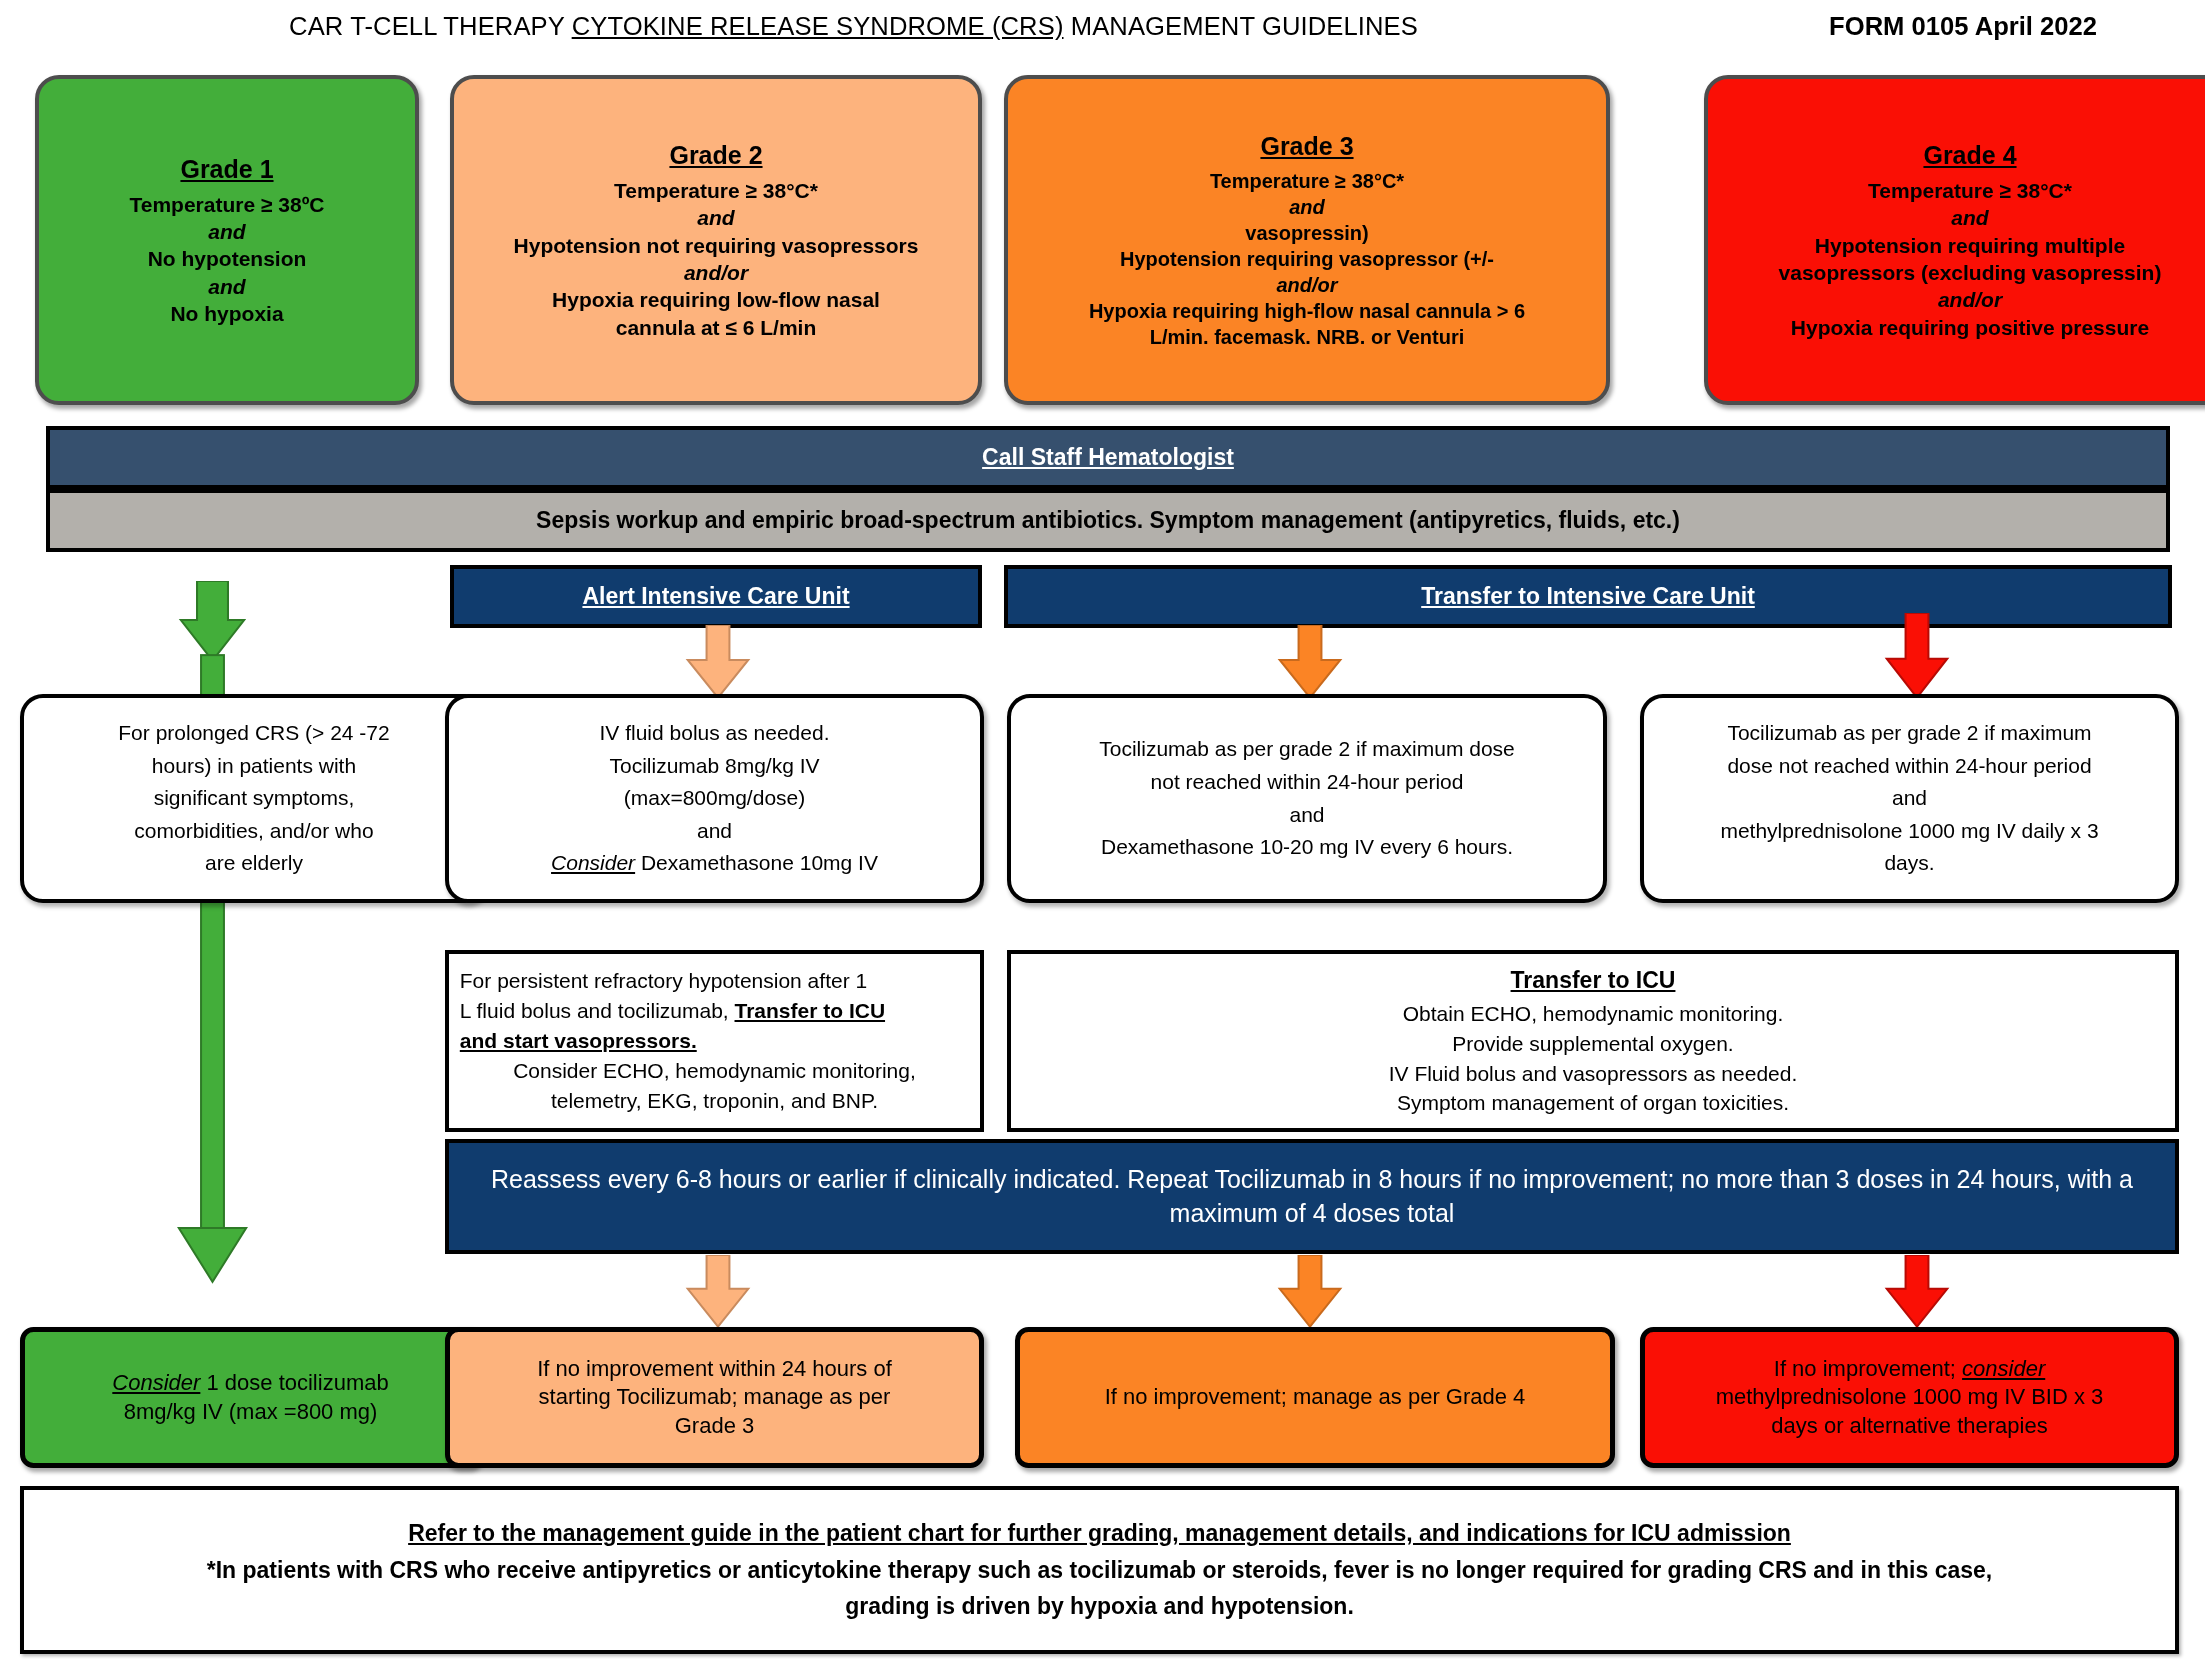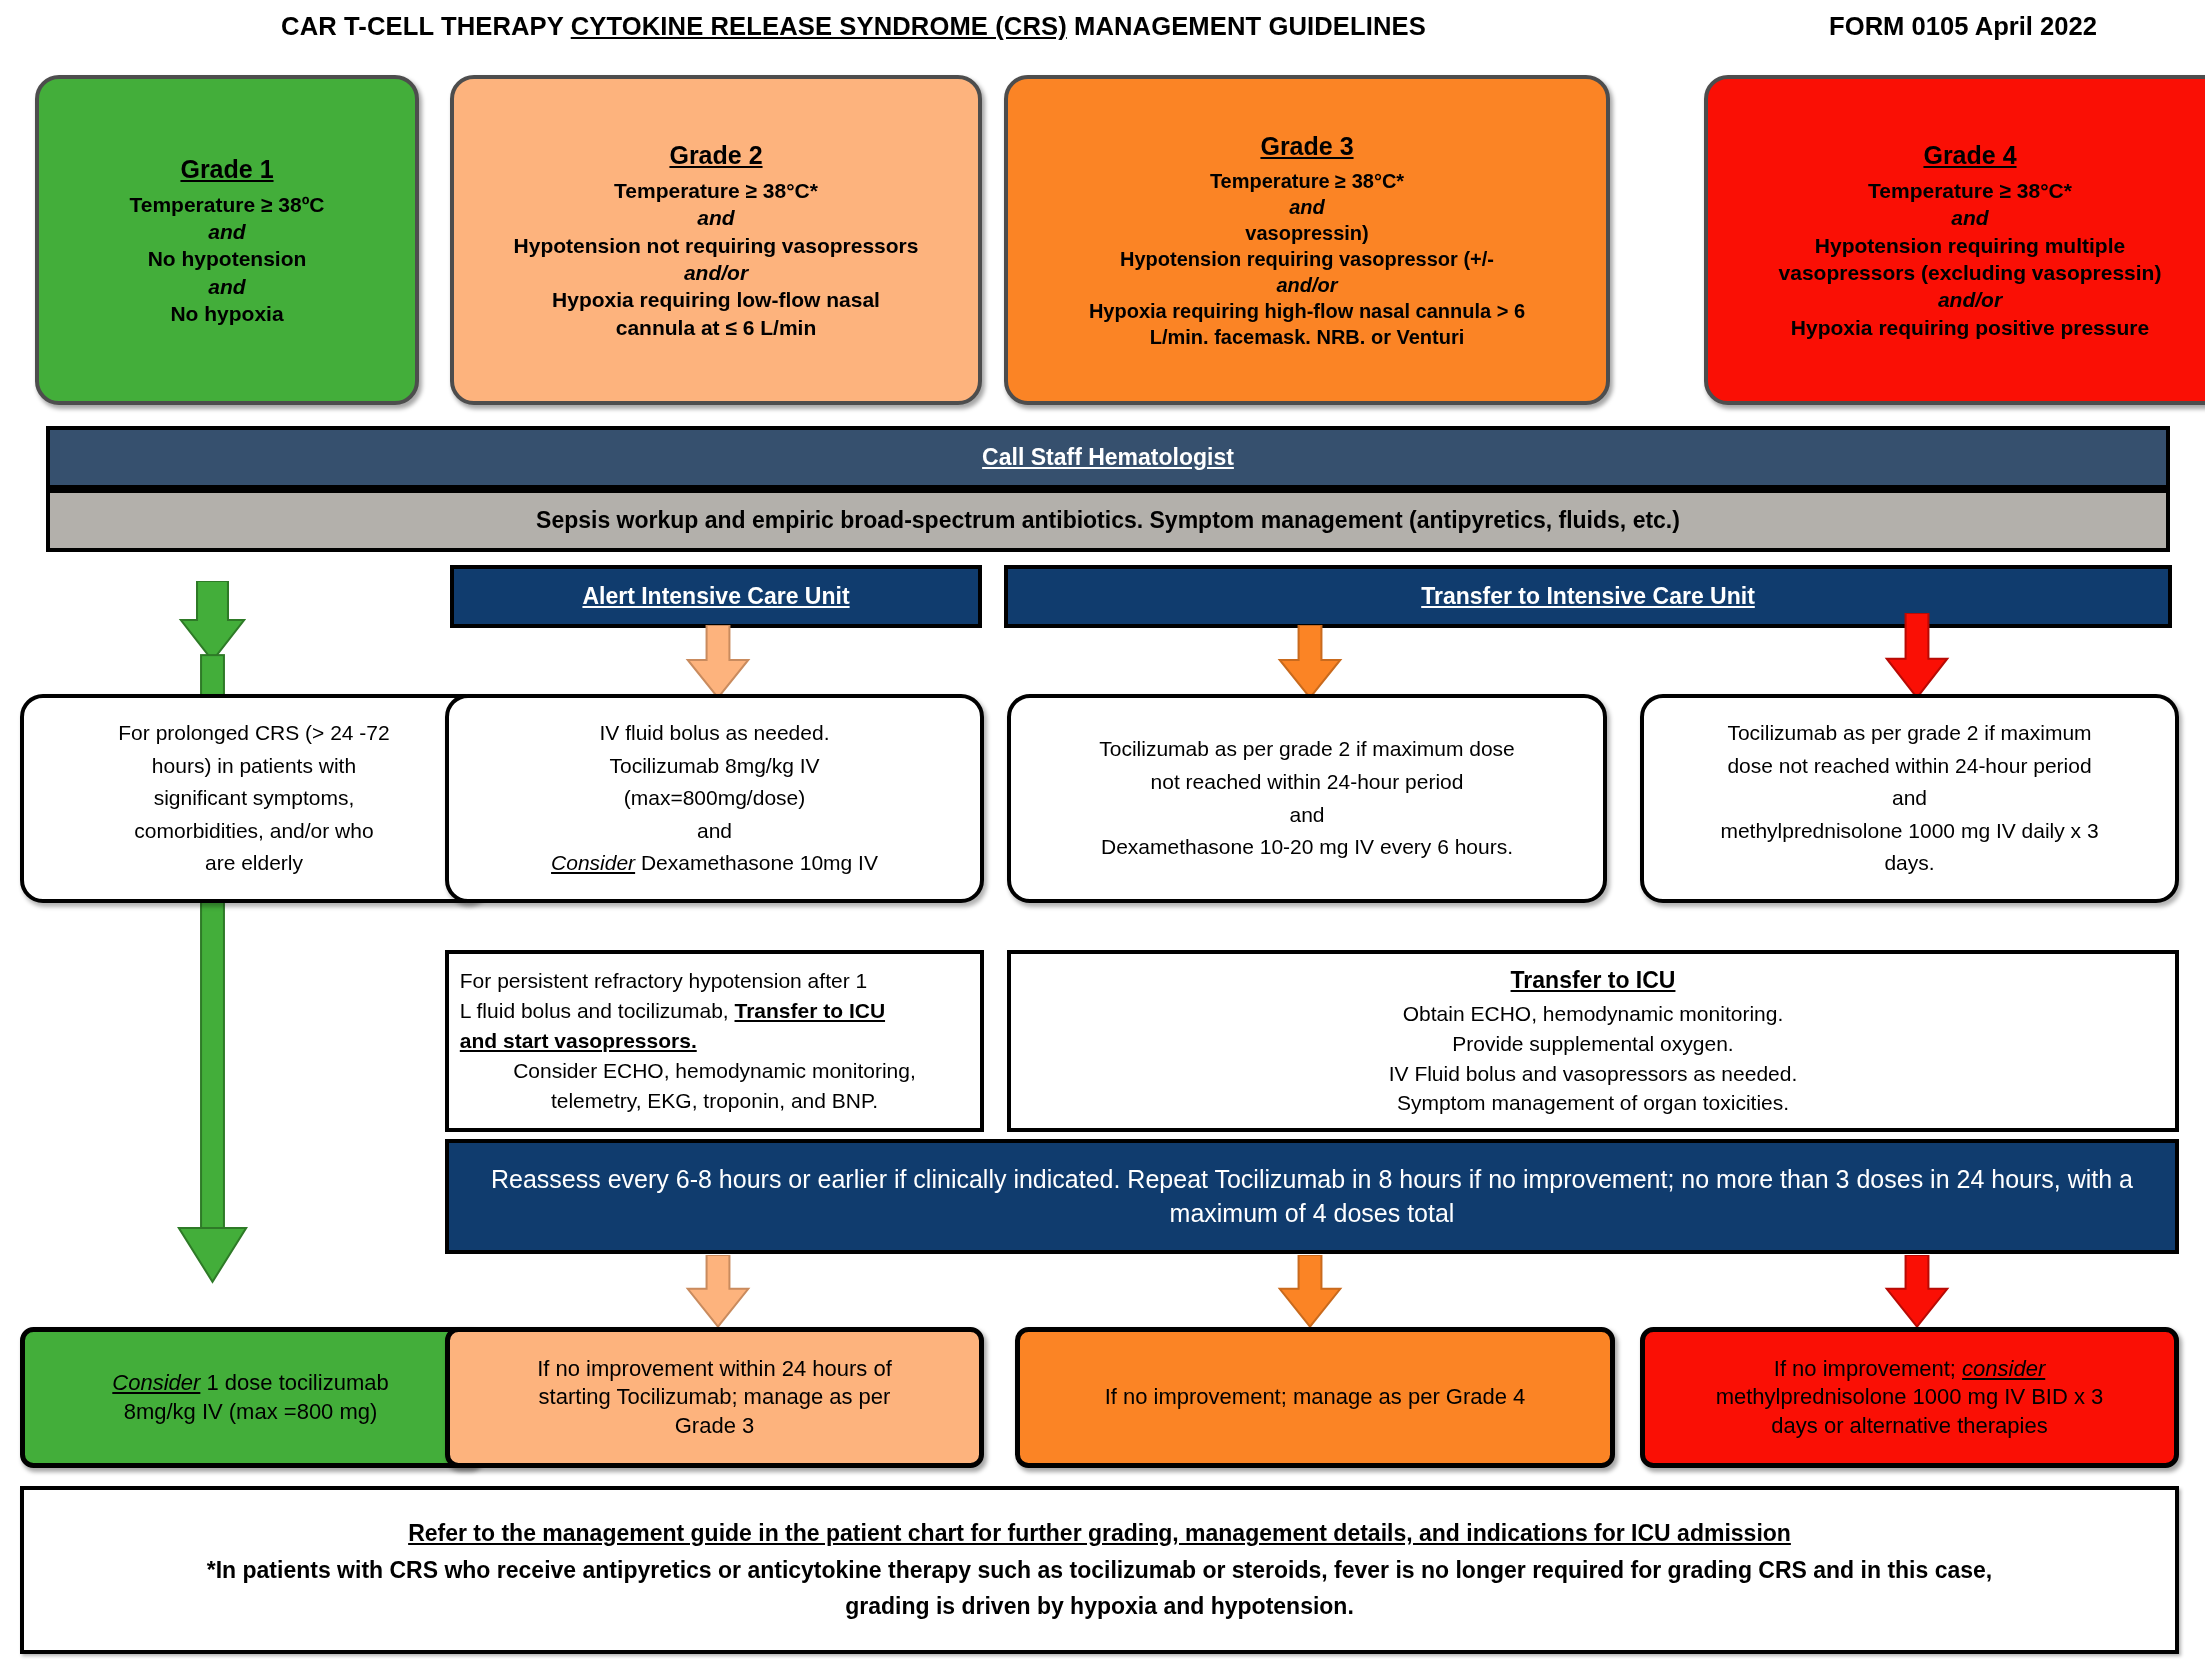--- a/index.html
+++ b/index.html
@@ -9,21 +9,21 @@
     font-family: "Liberation Sans", sans-serif;
     color: #000;
     overflow: hidden;
   }
   .page { position: relative; width: 2205px; height: 1666px; }
 
   
   .header { position: absolute; left: 0; top: 6.7px; width: 2205px; height: 38px; }
   .title {
     position: absolute; left: 0; top: 5.4px; width: 1684px;
-    text-align: center; font-size: 25.6px; font-weight: bold; letter-spacing: 0.1px; padding-left: 23px;
+    text-align: center; font-size: 25.6px; font-weight: normal; letter-spacing: 0.1px; padding-left: 23px;
   }
   .title .u { text-decoration: underline; }
   .form-code {
     position: absolute; right: 108px; top: 5.4px;
     font-size: 25.6px; font-weight: bold; white-space: nowrap;
   }
 
   
   .gradebox {
     position: absolute;

